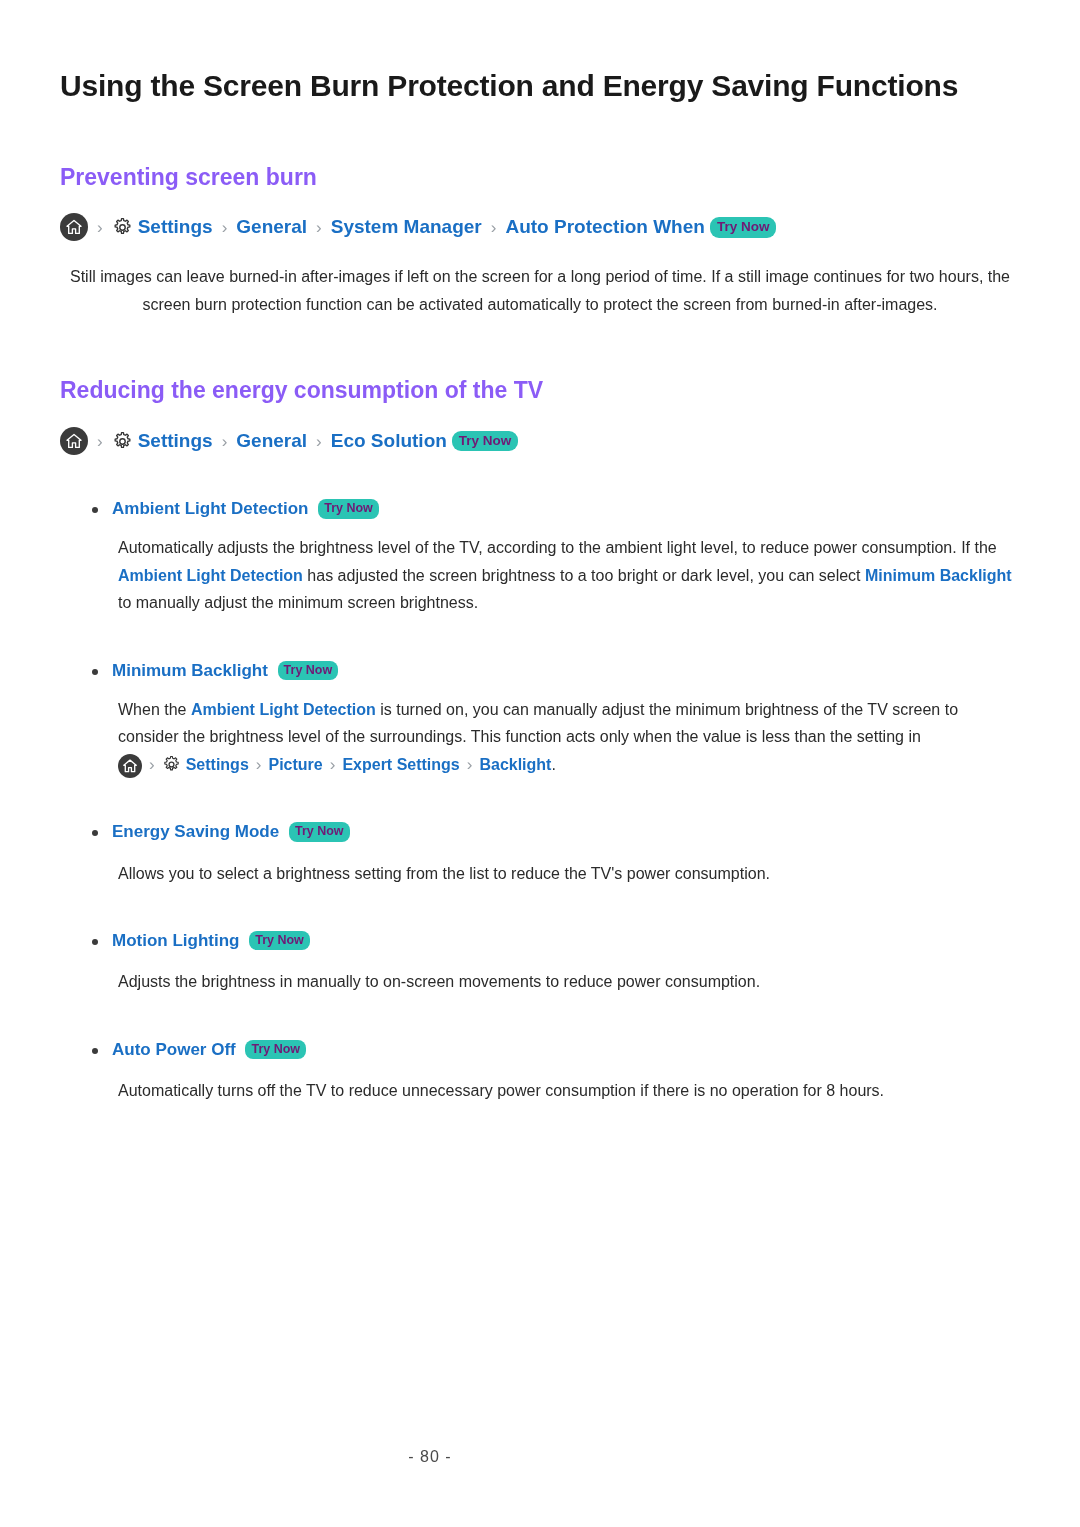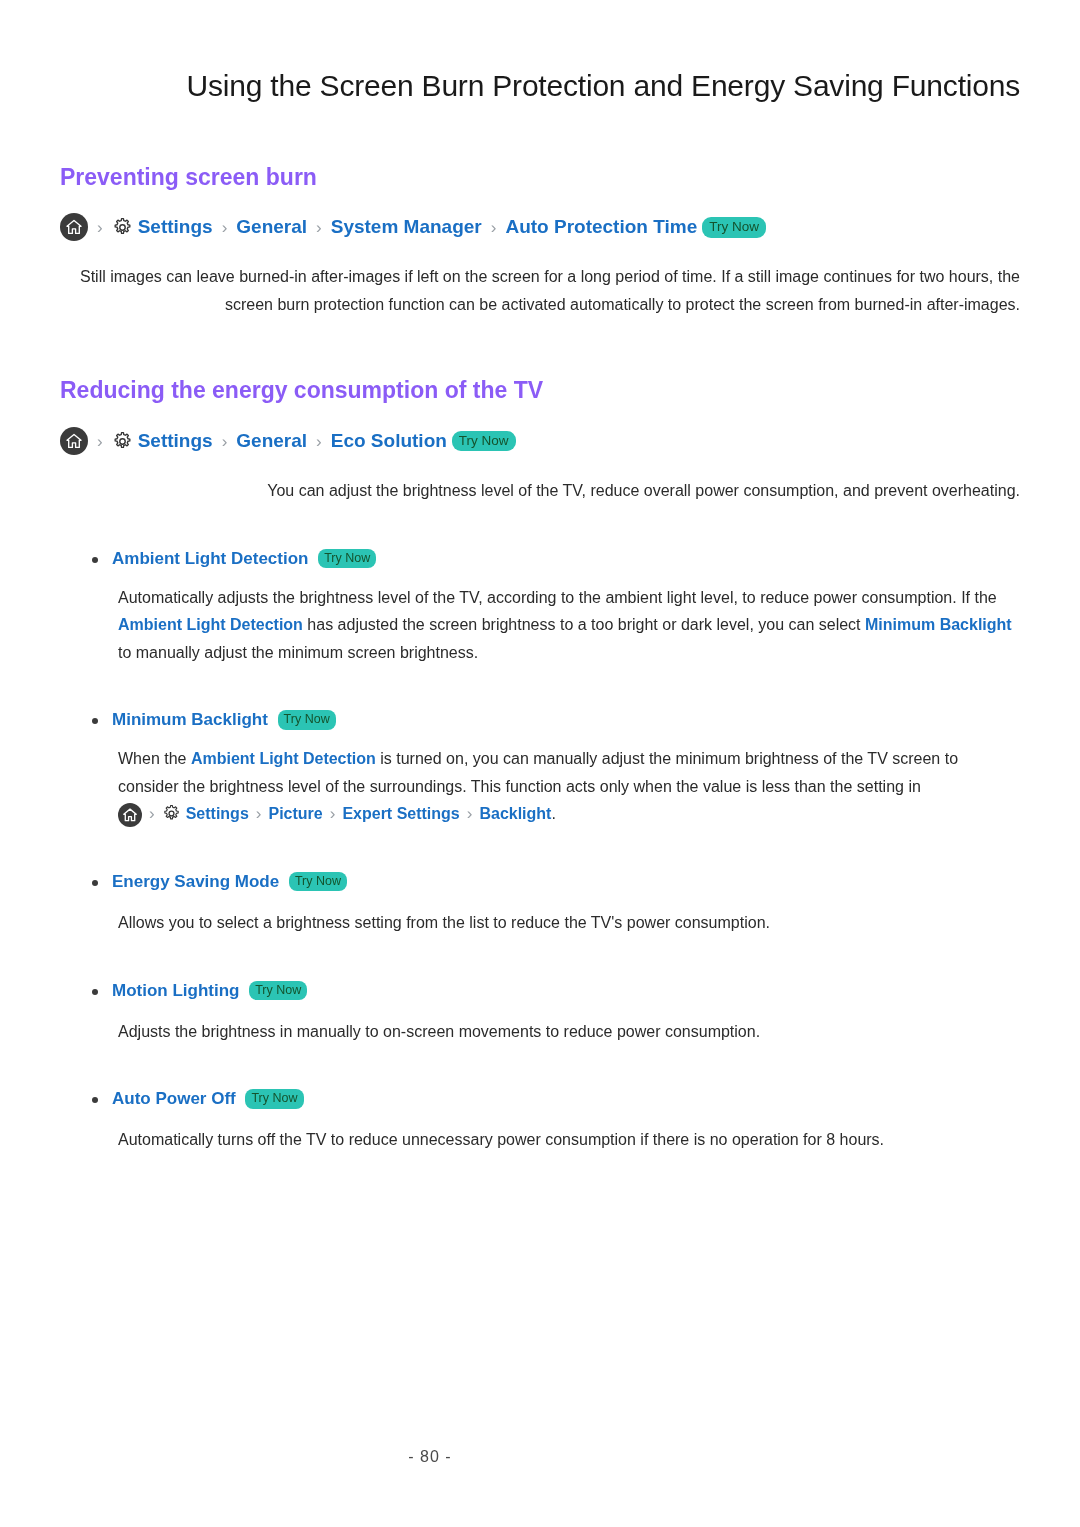--- a/index.html
+++ b/index.html
@@ -20,27 +20,26 @@
     left: 0; top: 0;
     width: 1080px;
     height: 1527px;
     box-sizing: border-box;
     padding: 0 60px;
   }
 
   
   .doc-title {
     font-size: 30px;
-    font-weight: 400;
+    font-weight: 700;
     color: #1a1a1a;
     letter-spacing: -0.2px;
     margin: 0;
     padding-top: 68px;
     line-height: 1.22;
-    text-align: right;
   }
   .doc-subtitle-wrap {
     margin-top: 22px;
     line-height: 1;
   }
   .doc-subtitle {
     display: inline;
     font-size: 15.5px;
     color: #2b2b2b;
     background: #bdd7ee;
@@ -105,43 +104,43 @@
     vertical-align: -4px;
     margin-right: 5px;
     flex: none;
   }
   .gear-icon.small { width: 19px; height: 19px; vertical-align: -4px; }
 
   
   .try-now {
     display: inline-block;
     background: #2bc4b4;
-    color: #14532d;
+    color: #701a75;
     font-size: 13.5px;
-    font-weight: 400;
+    font-weight: 700;
     border-radius: 9px;
     padding: 2px 7px 3px 7px;
     line-height: 1.15;
     margin-left: 5px;
     vertical-align: 2px;
     white-space: nowrap;
   }
   .try-now.tiny {
     font-size: 12.5px;
     border-radius: 8px;
     padding: 2px 6px 3px 6px;
   }
 
   
   p.body {
     font-size: 16px;
     line-height: 1.72;
     color: #2b2b2b;
     margin: 22px 0 0 0;
-    text-align: right;
+    text-align: center;
   }
   .inline-link {
     color: #1a6fc4;
     font-weight: 600;
   }
 
   
   .bullet-item {
     margin-top: 43px;
     position: relative;
@@ -212,21 +211,21 @@
         <path d="M12 8.1a3.9 3.9 0 1 0 0 7.8 3.9 3.9 0 0 0 0-7.8zm0 1.6a2.3 2.3 0 1 1 0 4.6 2.3 2.3 0 0 1 0-4.6z" fill="#333"></path>
         <path d="M10.9 1.9h2.2l.35 2.2a8.2 8.2 0 0 1 1.9.79l1.8-1.3 1.55 1.55-1.3 1.8c.34.59.6 1.23.79 1.9l2.2.35v2.2l-2.2.35a8.2 8.2 0 0 1-.79 1.9l1.3 1.8-1.55 1.55-1.8-1.3c-.59.34-1.23.6-1.9.79l-.35 2.2h-2.2l-.35-2.2a8.2 8.2 0 0 1-1.9-.79l-1.8 1.3-1.55-1.55 1.3-1.8a8.2 8.2 0 0 1-.79-1.9l-2.2-.35v-2.2l2.2-.35c.19-.67.45-1.31.79-1.9l-1.3-1.8L6.85 3.59l1.8 1.3c.59-.34 1.23-.6 1.9-.79z" fill="none" stroke="#333" stroke-width="1.5" stroke-linejoin="round"></path>
       </svg>
     </span>
     <span class="crumb-link">Settings</span>
     <span class="crumb-sep">›</span>
     <span class="crumb-link">General</span>
     <span class="crumb-sep">›</span>
     <span class="crumb-link">System Manager</span>
     <span class="crumb-sep">›</span>
-    <span class="crumb-link">Auto Protection Time</span>
+    <span class="crumb-link">Auto Protection When</span>
     <span class="try-now">Try Now</span>
   </div>
 
   <p class="body">Still images can leave burned-in after-images if left on the screen for a long period of time. If a still image continues for two hours, the screen burn protection function can be activated automatically to protect the screen from burned-in after-images.</p>
 
   <h2 class="section-heading h-reducing">Reducing the energy consumption of the TV</h2>
 
   <div class="breadcrumb">
     <span class="home-icon">
       <svg width="18" height="18" viewBox="0 0 18 18" aria-hidden="true">
@@ -241,21 +240,20 @@
       </svg>
     </span>
     <span class="crumb-link">Settings</span>
     <span class="crumb-sep">›</span>
     <span class="crumb-link">General</span>
     <span class="crumb-sep">›</span>
     <span class="crumb-link">Eco Solution</span>
     <span class="try-now">Try Now</span>
   </div>
 
-  <p class="body">You can adjust the brightness level of the TV, reduce overall power consumption, and prevent overheating.</p>
 
   <div class="bullet-item">
     <span class="bullet-dot"></span>
     <span class="bullet-label">Ambient Light Detection</span>
     <span class="try-now tiny">Try Now</span>
   </div>
   <p class="bullet-body"><span>Automatically adjusts the brightness level of the TV, according to the ambient light level, to reduce power consumption. If the </span><span class="inline-link">Ambient Light Detection</span><span> has adjusted the screen brightness to a too bright or dark level, you can select </span><span class="inline-link">Minimum Backlight</span><span> to manually adjust the minimum screen brightness.</span></p>
 
   <div class="bullet-item">
     <span class="bullet-dot"></span>

